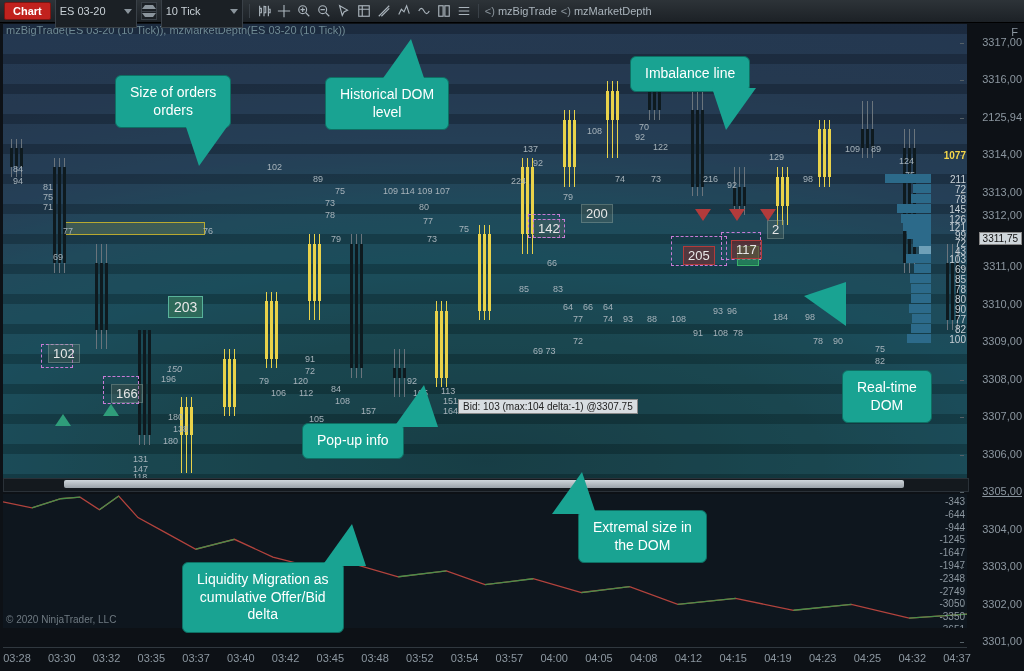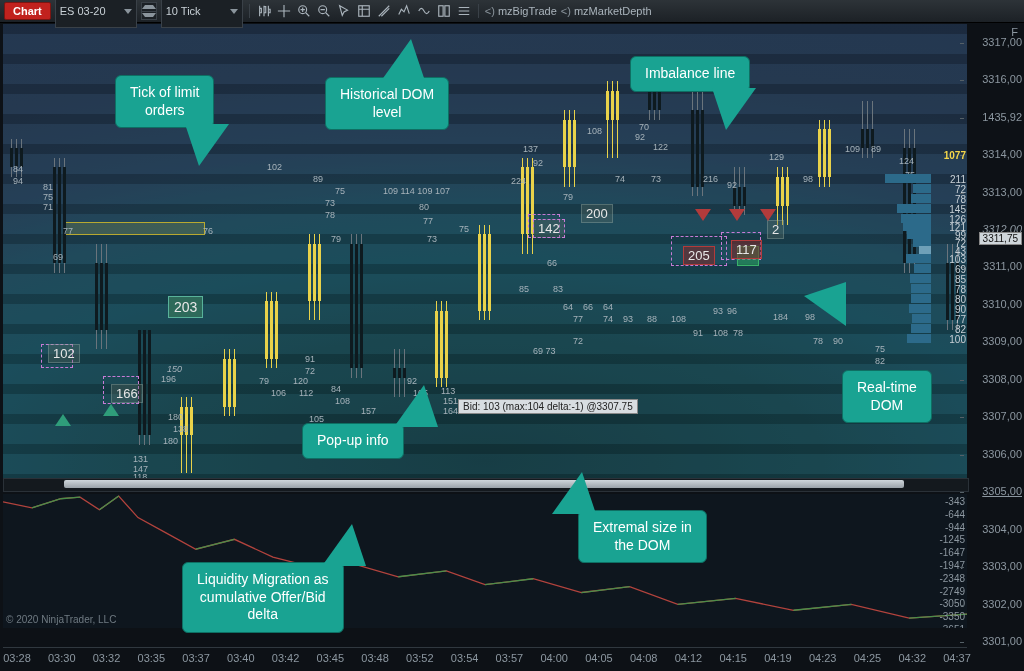--- a/index.html
+++ b/index.html
@@ -189,20 +189,21 @@
   <span class="ind-link"><span class="lt">&lt;) </span><span>mzBigTrade</span></span>
   <span class="ind-link"><span class="lt">&lt;) </span><span>mzMarketDepth</span></span>
 </div>
 <div class="winbtns">
   <div>▣</div>
   <div>—</div>
   <div>▢</div>
   <div class="close">✕</div>
 </div>
 
+<div class="subhdr">mzBigTrade(ES 03-20 (10 Tick)), mzMarketDepth(ES 03-20 (10 Tick))</div>
 
 <div class="plot" id="plot">
       <div class="hband dark" style="top: 0px; height: 10px;"></div>
       <div class="hband" style="top: 10px; height: 10px;"></div>
       <div class="hband" style="top: 20px; height: 10px;"></div>
       <div class="hband dark" style="top: 30px; height: 10px;"></div>
       <div class="hband" style="top: 40px; height: 10px;"></div>
       <div class="hband" style="top: 50px; height: 10px;"></div>
       <div class="hband dark" style="top: 60px; height: 10px;"></div>
       <div class="hband" style="top: 70px; height: 10px;"></div>
@@ -676,24 +677,24 @@
       <div class="ptick" style="top: 573.545px;">3302,00</div>
       <div class="ptick" style="top: 536.091px;">3303,00</div>
       <div class="ptick" style="top: 498.636px;">3304,00</div>
       <div class="ptick" style="top: 461.182px; text-decoration: underline;">3305,00</div>
       <div class="ptick" style="top: 423.727px;">3306,00</div>
       <div class="ptick" style="top: 386.273px;">3307,00</div>
       <div class="ptick" style="top: 348.818px;">3308,00</div>
       <div class="ptick" style="top: 311.364px;">3309,00</div>
       <div class="ptick" style="top: 273.909px;">3310,00</div>
       <div class="ptick" style="top: 236.455px;">3311,00</div>
-      <div class="ptick" style="top: 199px; font-style: italic;">3312,00</div>
+      <div class="ptick" style="top: 185px;">3312,00</div>
       <div class="ptick" style="top: 161.545px;">3313,00</div>
       <div class="ptick" style="top: 124.091px;">3314,00</div>
-      <div class="ptick" style="top: 86.6364px;">1435,92</div>
+      <div class="ptick" style="top: 86.6364px;">2125,94</div>
       <div class="ptick" style="top: 49.1818px;">3316,00</div>
       <div class="ptick" style="top: 11.7273px;">3317,00</div>
       <div class="priceTag" style="top: 208.364px;">3311,75</div>
     </div>
 
 <div class="taxis" id="taxis">
       <div class="ttick" style="left: 14px;">03:28</div>
       <div class="ttick" style="left: 58.7619px;">03:30</div>
       <div class="ttick" style="left: 103.524px;">03:32</div>
       <div class="ttick" style="left: 148.286px;">03:35</div>
@@ -715,21 +716,21 @@
       <div class="ttick" style="left: 864.476px;">04:25</div>
       <div class="ttick" style="left: 909.238px;">04:32</div>
       <div class="ttick" style="left: 954px;">04:37</div>
     </div>
 <div class="copyright">© 2020 NinjaTrader, LLC</div>
 
 <div class="tip" id="tip" style="left: 458px; top: 399px;">Bid: 103 (max:104 delta:-1) @3307.75</div>
 
 <div id="callouts">
       <div class="callout" style="left: 115px; top: 75px;">
-        <div class="bubble">Tick of limit
+        <div class="bubble">Size of orders
 orders</div>
         <div class="tail down" style="left: 70px; top: calc(100% - 4px);"></div>
       </div>
       <div class="callout" style="left: 325px; top: 77px;">
         <div class="bubble">Historical DOM
 level</div>
         <div class="tail up" style="left: 56px; top: -38px;"></div>
       </div>
       <div class="callout" style="left: 630px; top: 56px;">
         <div class="bubble">Imbalance line</div>

